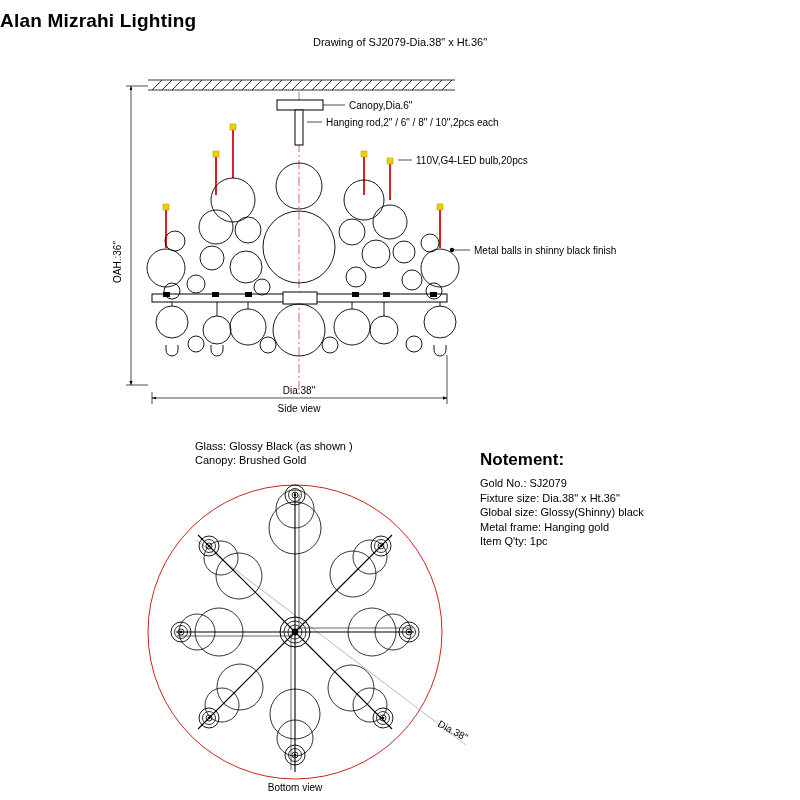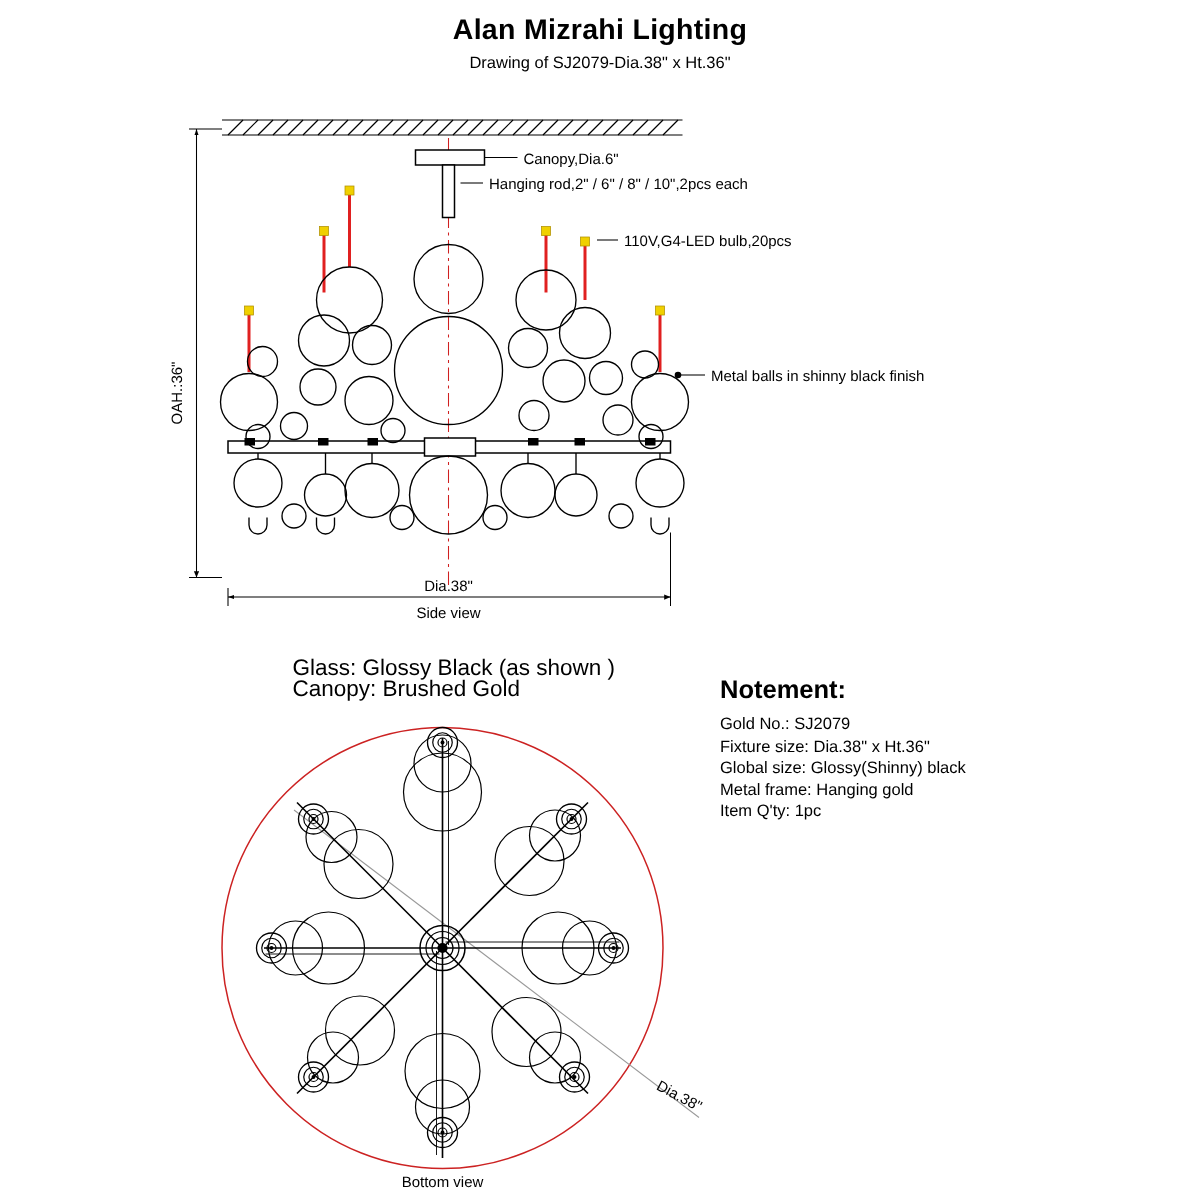--- a/index.html
+++ b/index.html
@@ -18,21 +18,20 @@
   .page {
     position: relative;
     width: 800px;
     height: 800px;
   }
   .title {
     position: absolute;
     top: 10px;
     left: 0;
     width: 800px;
-    text-align: center;
     font-size: 19px;
     font-weight: bold;
     letter-spacing: 0.2px;
   }
   .subtitle {
     position: absolute;
     top: 36px;
     left: 0;
     width: 800px;
     text-align: center;
@@ -61,21 +60,21 @@
     position: absolute;
     left: 480px;
     top: 476px;
     font-size: 11px;
     line-height: 14.5px;
   }
   .matl {
     position: absolute;
     left: 195px;
     top: 439px;
-    font-size: 15px;
+    font-size: 11px;
     line-height: 14px;
   }
 </style>
 </head>
 <body>
 
 <div class="page">
 
   <div class="title">Alan Mizrahi Lighting</div>
   <div class="subtitle">Drawing of SJ2079-Dia.38" x Ht.36"</div>

